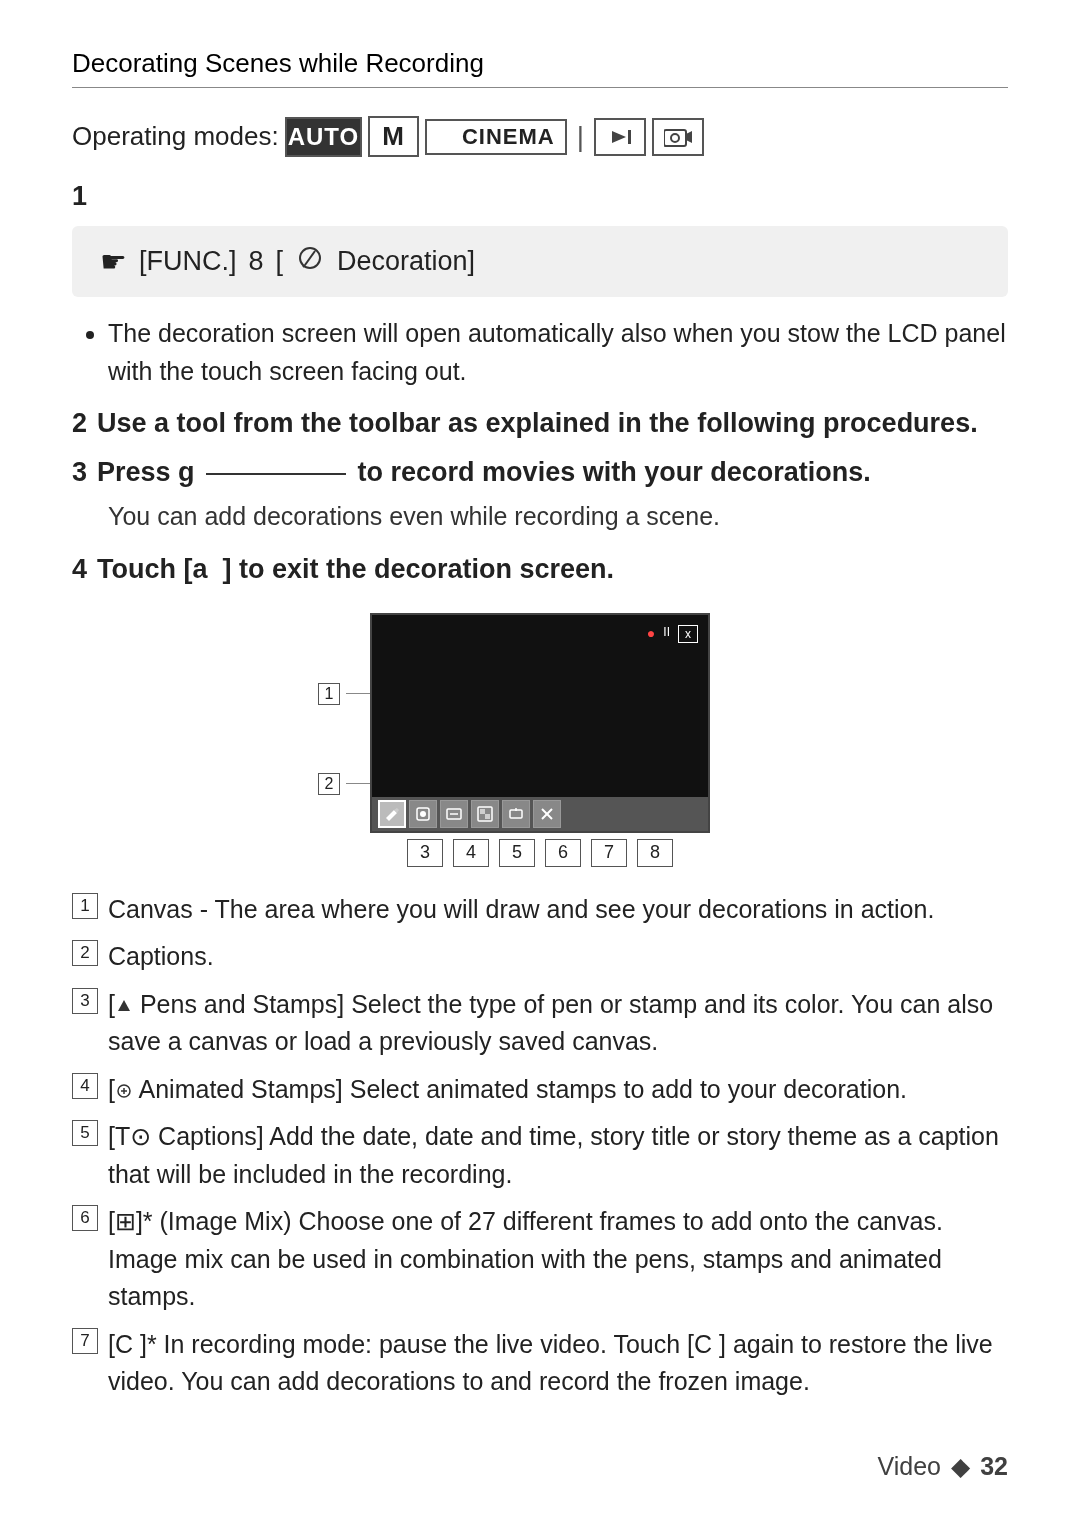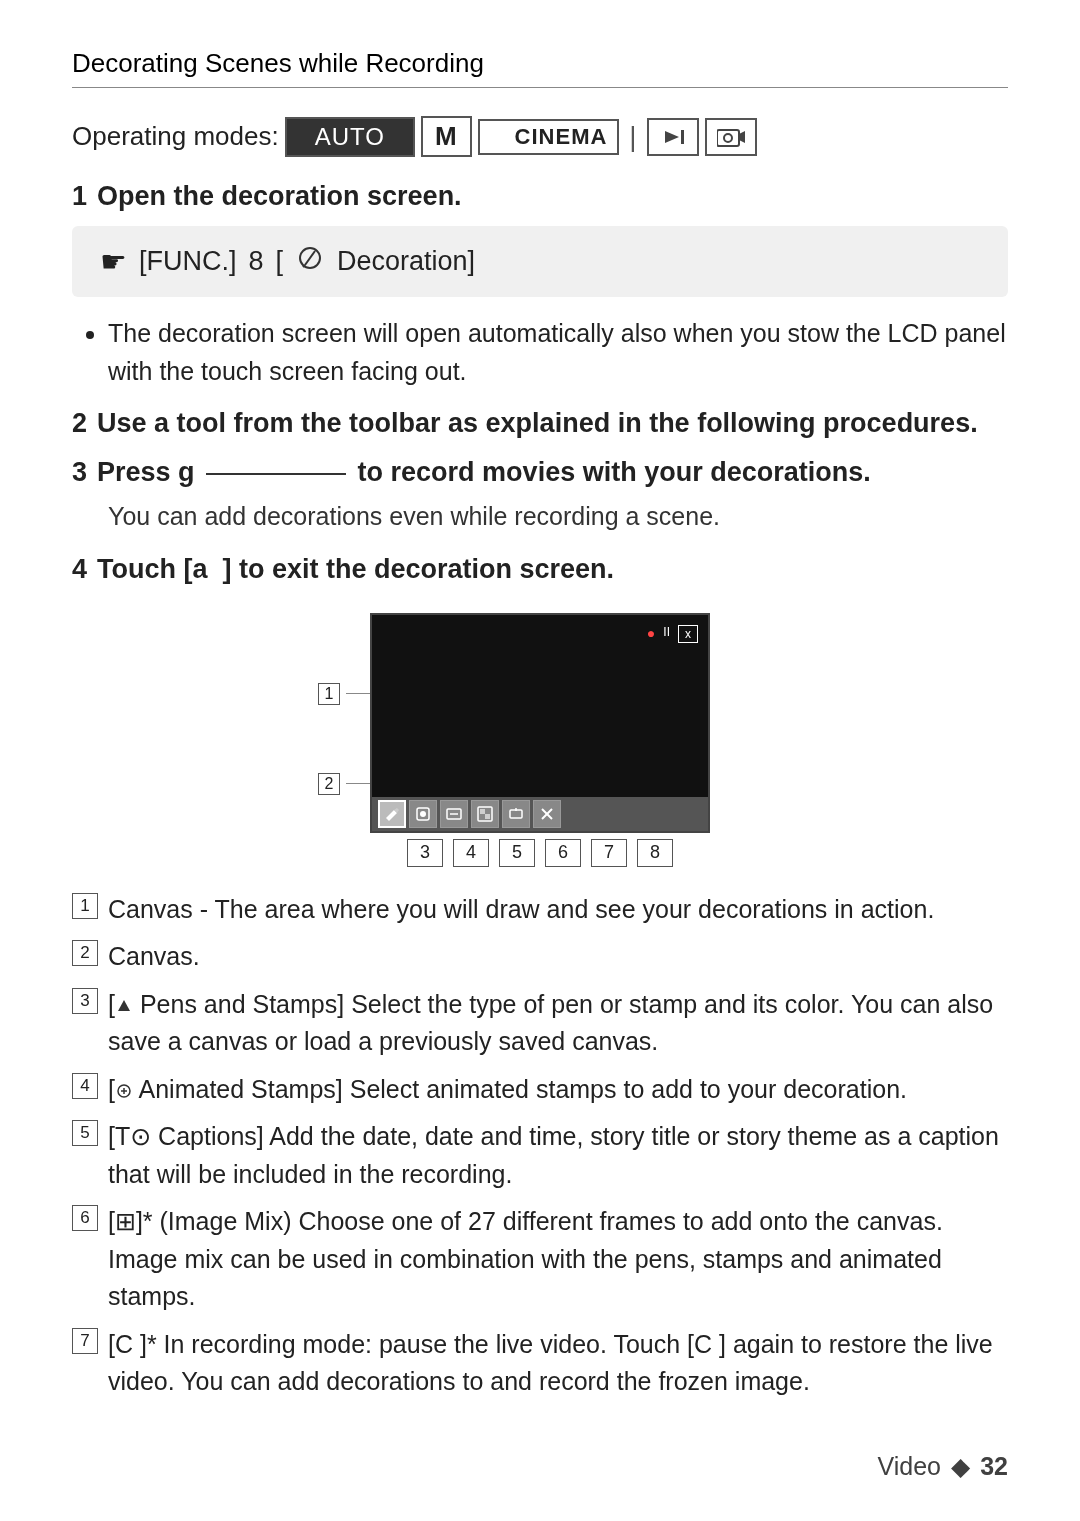--- a/index.html
+++ b/index.html
@@ -33,23 +33,23 @@
     .mode-badge {
       border: 2px solid #555;
       padding: 3px 10px;
       font-size: 22px;
       font-weight: bold;
       letter-spacing: 1px;
     }
     .mode-badge.auto {
       background: #333;
       color: #fff;
-      font-weight: 400;
+      font-weight: 700;
       font-size: 24px;
-      padding: 4px 28px;
+      padding: 4px 1px;
     }
     .mode-badge.m {
       font-size: 26px;
       font-weight: bold;
       padding: 3px 12px;
     }
     .mode-badge.cinema {
       font-size: 22px;
       letter-spacing: 1px;
       padding-left: 35px;
@@ -285,21 +285,20 @@
     <svg width="28" height="22" viewBox="0 0 28 22">
       <rect x="0" y="4" width="22" height="16" rx="2" fill="none" stroke="#444" stroke-width="2"></rect>
       <polygon points="22,8 28,5 28,17 22,14" fill="#444"></polygon>
       <circle cx="11" cy="12" r="4" fill="none" stroke="#444" stroke-width="2"></circle>
     </svg>
   </span>
 </div>
 
 <div class="step-header">
   <span class="step-number">1</span>
-  <span>Open the decoration screen.</span>
 </div>
 
 <div class="func-box">
   <span class="hand-icon">☛</span>
   <span class="func-label">[FUNC.]</span>
   <span>8</span>
   <span>[</span>
   <span class="decoration-icon">
     
     <svg width="30" height="26" viewBox="0 0 30 26">
@@ -413,21 +412,21 @@
   </div>
 </div>
 
 <ul class="legend-list">
   <li class="legend-item">
     <span class="legend-num">1</span>
     <span>Canvas - The area where you will draw and see your decorations in action.</span>
   </li>
   <li class="legend-item">
     <span class="legend-num">2</span>
-    <span>Canvas.</span>
+    <span>Captions.</span>
   </li>
   <li class="legend-item">
     <span class="legend-num">3</span>
     <span>
       [<svg style="display:inline-block;vertical-align:middle;" width="18" height="18" viewBox="0 0 18 18">
           <path d="M3 14L9 3L15 14Z" fill="#333"></path>
         </svg>
        Pens and Stamps] Select the type of pen or stamp and its color. You can also save a canvas or load a previously saved canvas.
     </span>
   </li>

